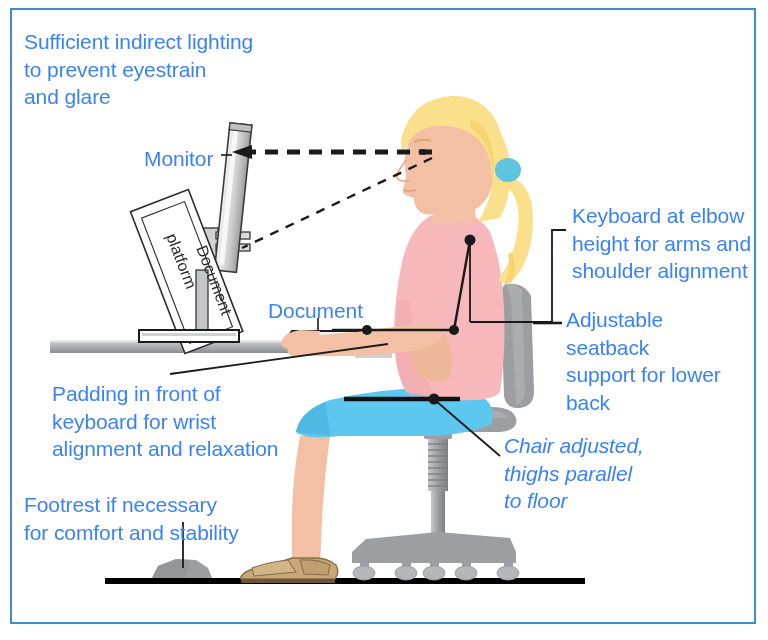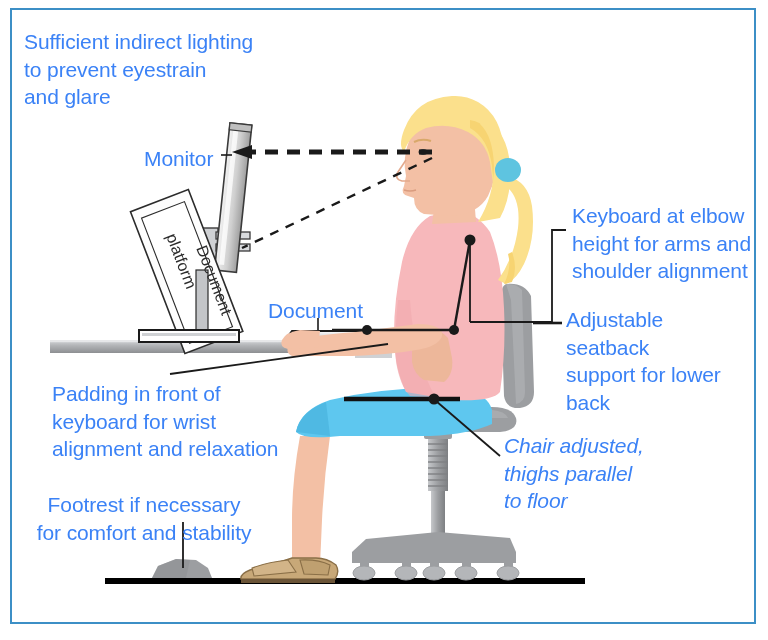--- a/index.html
+++ b/index.html
@@ -45,21 +45,21 @@
   }
   #lbl-lighting   { left: 24px;  top: 28px;  width: 270px; }
   #lbl-monitor-eye{ left: 243px; top: 78px;  width: 200px; }
   #lbl-monitor    { left: 144px; top: 145px; width: 90px; }
   #lbl-keyboard-elbow { left: 572px; top: 154px; width: 180px; margin-top: 48px; }
   #lbl-document   { left: 28px;  top: 283px; width: 170px; }
   #lbl-keyboard   { left: 268px; top: 297px; width: 110px; }
   #lbl-seatback   { left: 566px; top: 306px; width: 186px; }
   #lbl-padding    { left: 52px;  top: 380px; width: 250px; }
   #lbl-chair      { left: 504px; top: 432px; width: 160px; font-style: italic; }
-  #lbl-footrest   { left: 24px;  top: 491px; width: 240px; text-align: center; }
+  #lbl-footrest   { left: 24px;  top: 491px; width: 240px; }
 </style>
 </head>
 <body>
 
 <div id="frame">
 
   <svg id="art" viewBox="0 0 768 640" xmlns="http://www.w3.org/2000/svg">
 
     <g>
       <rect x="105" y="578" width="480" height="6" fill="#000000"></rect>

